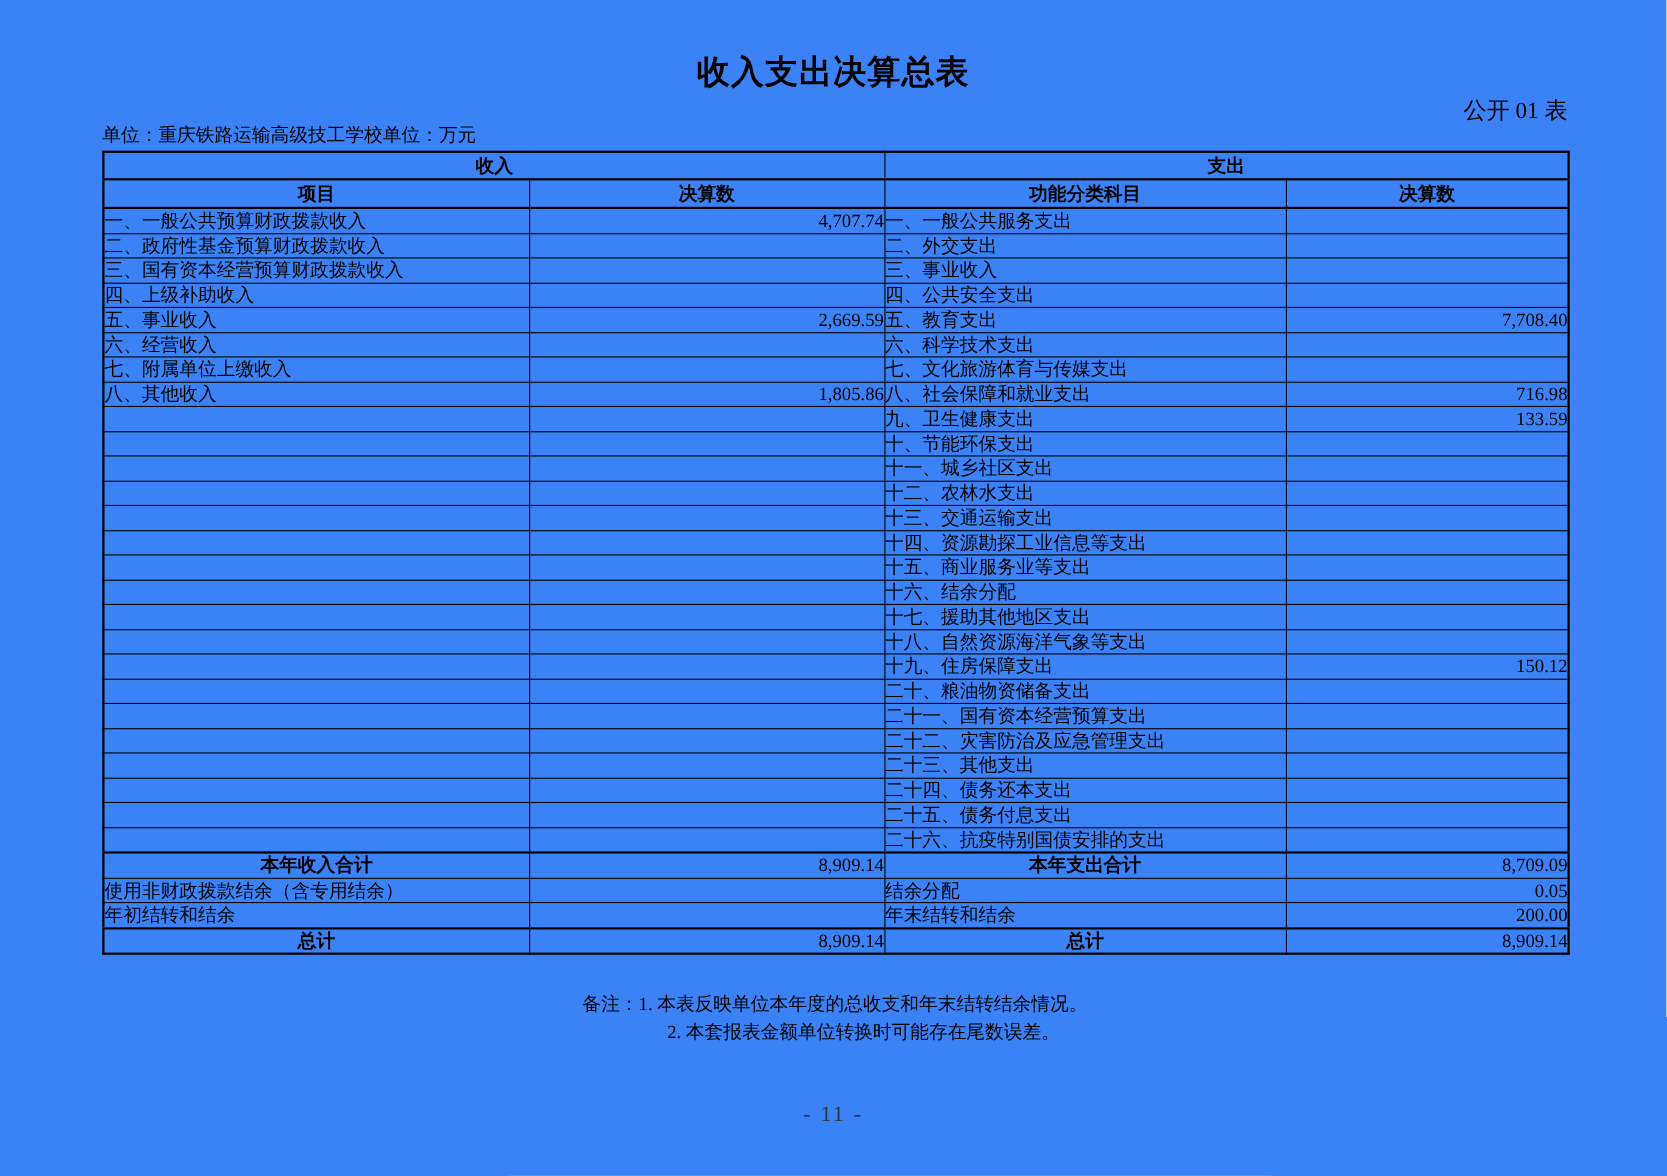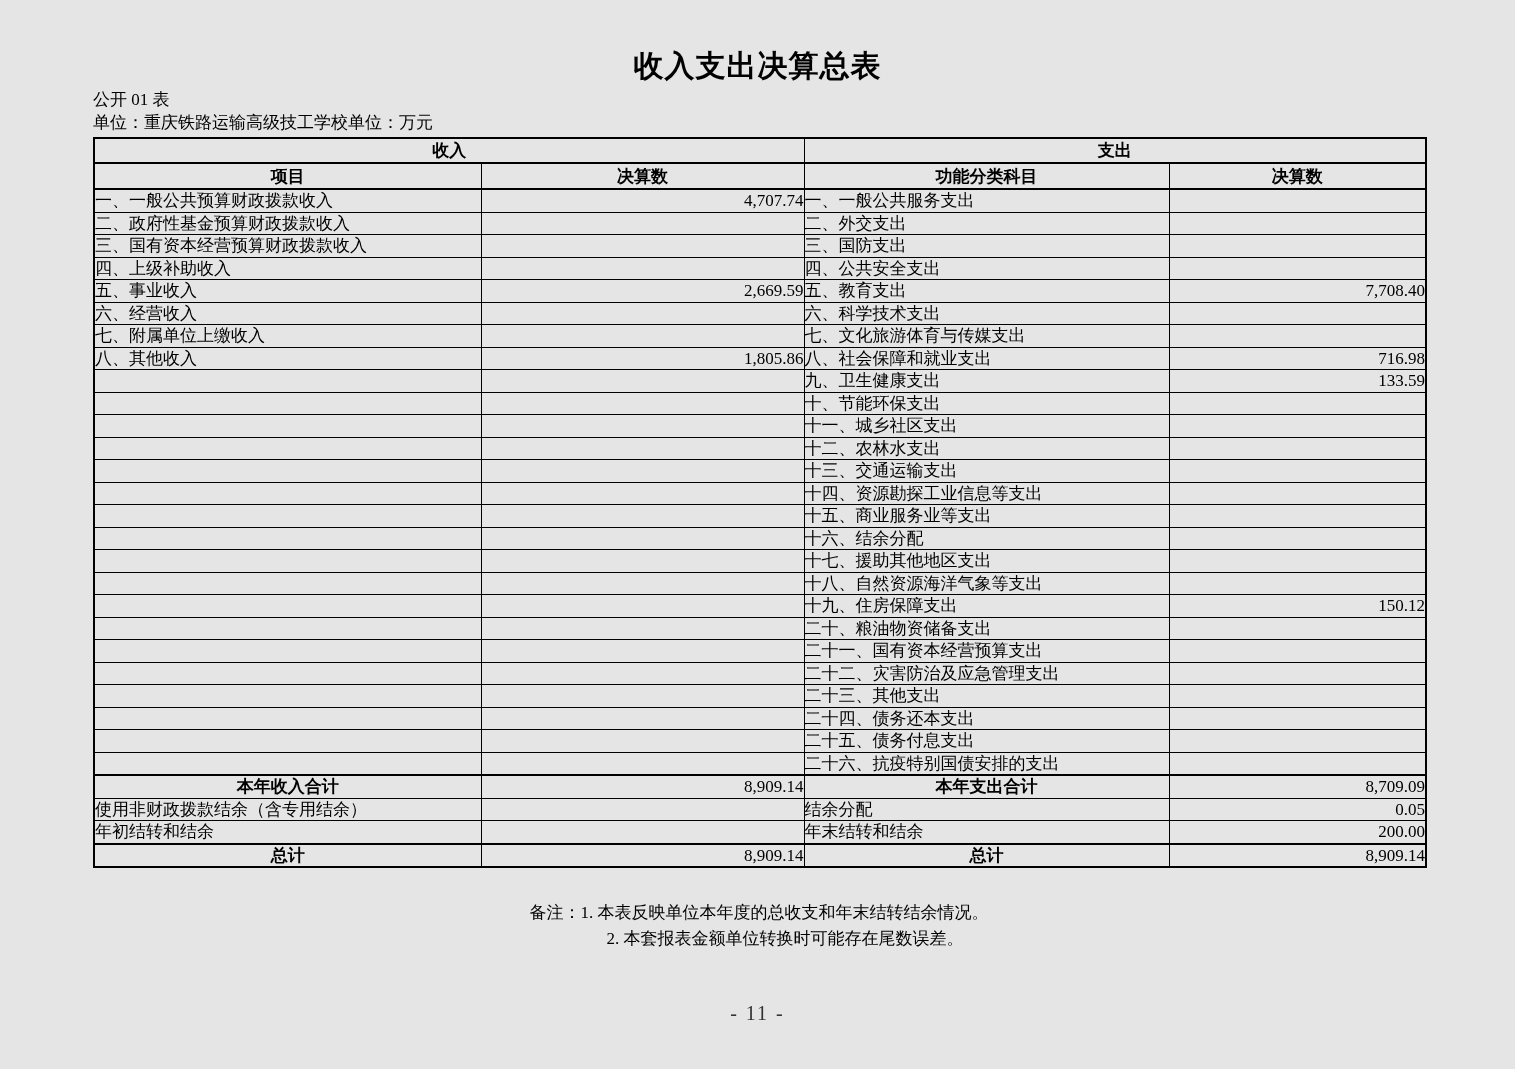--- a/index.html
+++ b/index.html
@@ -6,38 +6,39 @@
     margin: 0;
     padding: 0;
     background: #ffffff;
     color: #000000;
     font-family: "Liberation Serif", "DejaVu Serif", serif;
   }
   .page {
     position: relative;
     width: 1515px;
     height: 1069px;
-    background: #e5e5e5;
+    background: #3b82f6;
     overflow: hidden;
   }
   .doc-title {
     padding-top: 48px;
     text-align: center;
     font-size: 30px;
     font-weight: bold;
     letter-spacing: 1px;
     line-height: 36px;
   }
   .content {
     margin-left: 93px;
     width: 1332px;
   }
   .meta-code {
     margin-top: 6px;
-    font-size: 17px;
+    text-align: right;
+    font-size: 21px;
     line-height: 20px;
   }
   .meta-units {
     display: flex;
     justify-content: flex-start;
     font-size: 17px;
     line-height: 22px;
     margin-top: 2px;
     margin-bottom: 3px;
   }
@@ -135,21 +136,21 @@
           </tr>
           <tr>
             <td class="item">二、政府性基金预算财政拨款收入</td>
             <td class="value"></td>
             <td class="item">二、外交支出</td>
             <td class="value"></td>
           </tr>
           <tr>
             <td class="item">三、国有资本经营预算财政拨款收入</td>
             <td class="value"></td>
-            <td class="item">三、国防支出</td>
+            <td class="item">三、事业收入</td>
             <td class="value"></td>
           </tr>
           <tr>
             <td class="item">四、上级补助收入</td>
             <td class="value"></td>
             <td class="item">四、公共安全支出</td>
             <td class="value"></td>
           </tr>
           <tr>
             <td class="item">五、事业收入</td>

